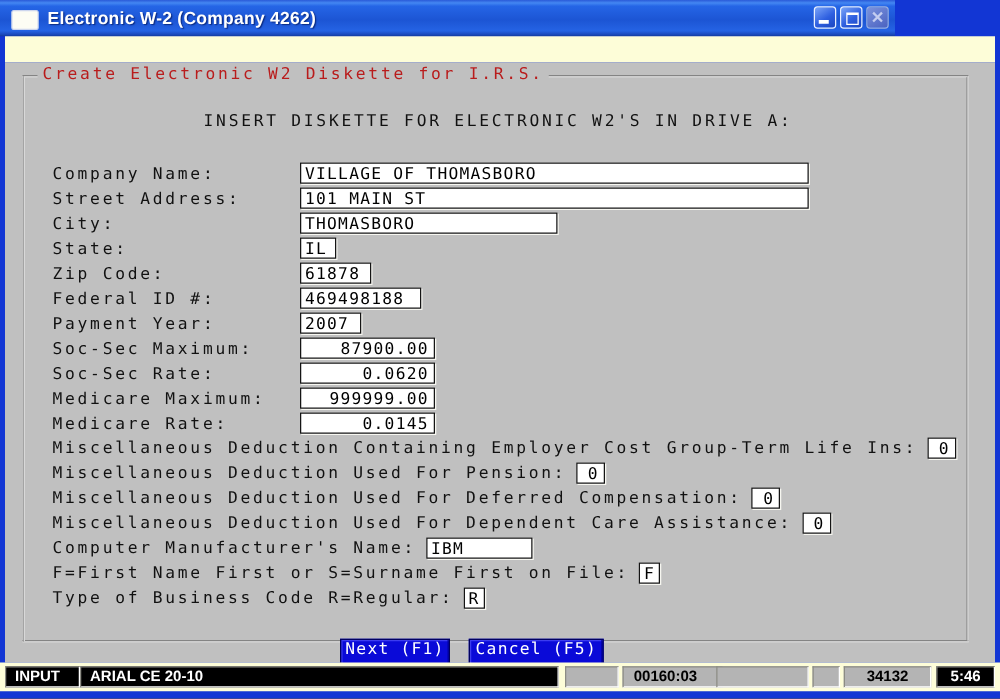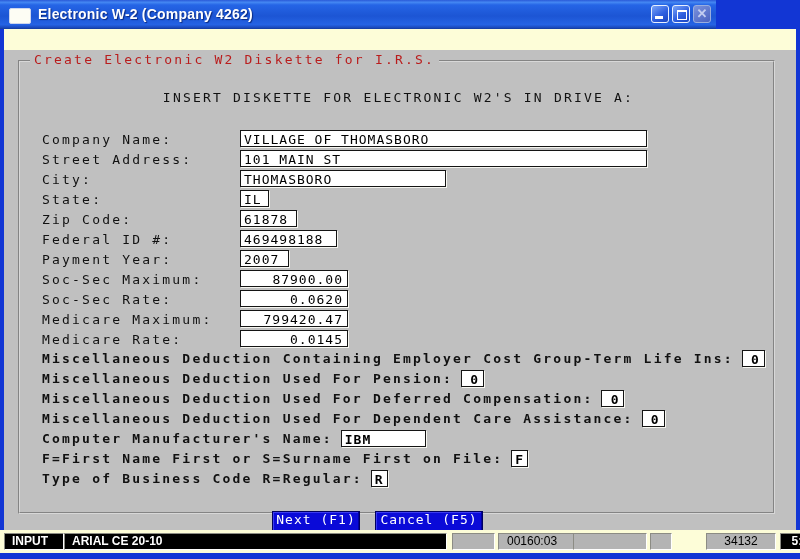--- a/index.html
+++ b/index.html
@@ -58,21 +58,21 @@
     position:absolute;left:0;top:2px;font-size:13px;letter-spacing:2.2px;color:#111;
   }
   .finput{
     position:absolute;left:198px;top:0;height:13px;
     background:#fff;border:1px solid #141414;box-shadow:1px 1px 0 #f6f6f0;
     padding:1px 3px;font-size:13px;letter-spacing:1px;color:#000;
     overflow:hidden;
   }
   .finput.num{text-align:right;padding-right:4px;}
   
-  .mrow{position:absolute;left:42px;height:20px;display:flex;align-items:flex-start;white-space:nowrap;font-weight:bold;}
+  .mrow{position:absolute;left:42px;height:20px;display:flex;align-items:flex-start;white-space:nowrap;}
   .mlabel{font-size:13px;letter-spacing:2.2px;color:#111;line-height:17px;}
   .mbox{
     display:inline-block;height:13px;margin-left:8px;
     background:#fff;border:1px solid #141414;box-shadow:1px 1px 0 #f6f6f0;
     padding:1px 3px;font-size:13px;letter-spacing:1px;color:#000;
   }
   .mbox.num{text-align:right;padding-right:4px;}
   
   .btn{
     position:absolute;top:511px;height:28px;box-sizing:border-box;
@@ -84,22 +84,22 @@
   }
   
   .statusbar{position:absolute;left:0;top:530px;width:800px;height:23px;background:#fdfdd8;}
   .scell{
     position:absolute;top:3px;height:15px;box-sizing:content-box;
     border:1px solid;border-color:#8c8c84 #ffffff #ffffff #8c8c84;
     font-family:"Liberation Sans",sans-serif;font-size:12px;line-height:15px;
     overflow:hidden;white-space:nowrap;
   }
   .scell.dark{background:#000;color:#fff;font-weight:bold;padding-left:7px;}
-  .scell.lite{background:#b4b4b4;color:#000;}
-  .scell.center{text-align:center;padding-left:0;margin-left:31px;}
+  .scell.lite{background:#b4b4b4;color:#000;font-weight:bold;}
+  .scell.center{text-align:center;padding-left:0;}
 </style>
 </head>
 <body>
 
 <div class="window">
 
   <div class="titlebar">
     <div class="title-icon"></div>
     <div class="title-text">Electronic W-2 (Company 4262)</div>
     <div class="winbtns">
@@ -155,21 +155,21 @@
   <div class="frow" style="top:270px">
     <span class="flabel">Soc-Sec Maximum:</span>
     <span class="finput num" style="width:99px">87900.00</span>
   </div>
   <div class="frow" style="top:290px">
     <span class="flabel">Soc-Sec Rate:</span>
     <span class="finput num" style="width:99px">0.0620</span>
   </div>
   <div class="frow" style="top:310px">
     <span class="flabel">Medicare Maximum:</span>
-    <span class="finput num" style="width:99px">799420.47</span>
+    <span class="finput num" style="width:99px">999999.00</span>
   </div>
   <div class="frow" style="top:330px">
     <span class="flabel">Medicare Rate:</span>
     <span class="finput num" style="width:99px">0.0145</span>
   </div>
 
   <div class="mrow" style="top:350px">
     <span class="mlabel">Miscellaneous Deduction Containing Employer Cost Group-Term Life Ins:</span>
     <span class="mbox num" style="width:14px">0</span>
   </div>

